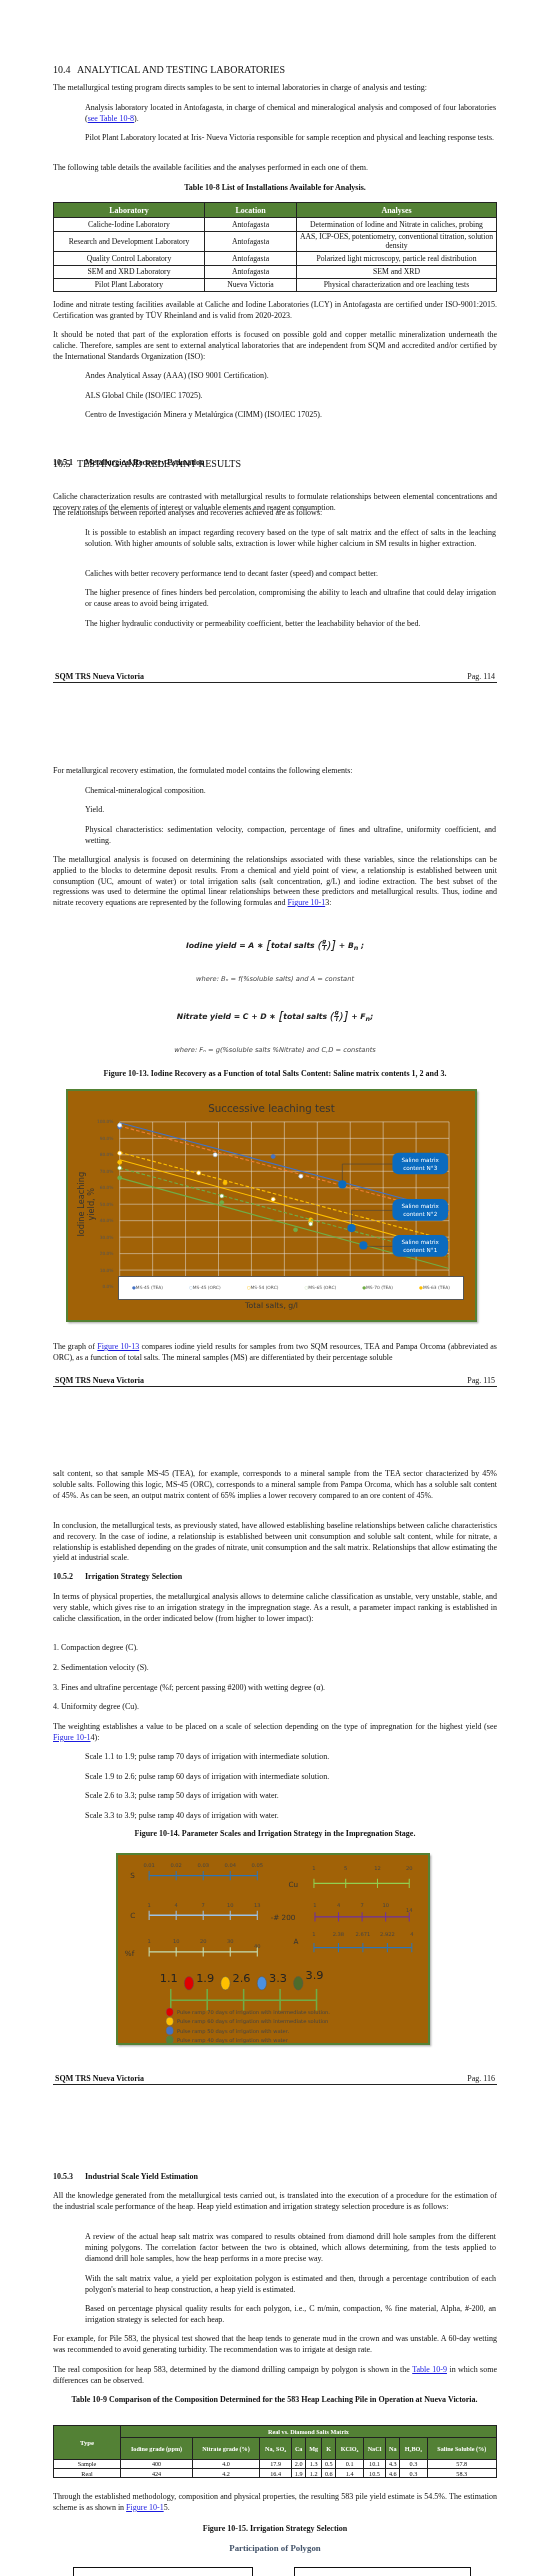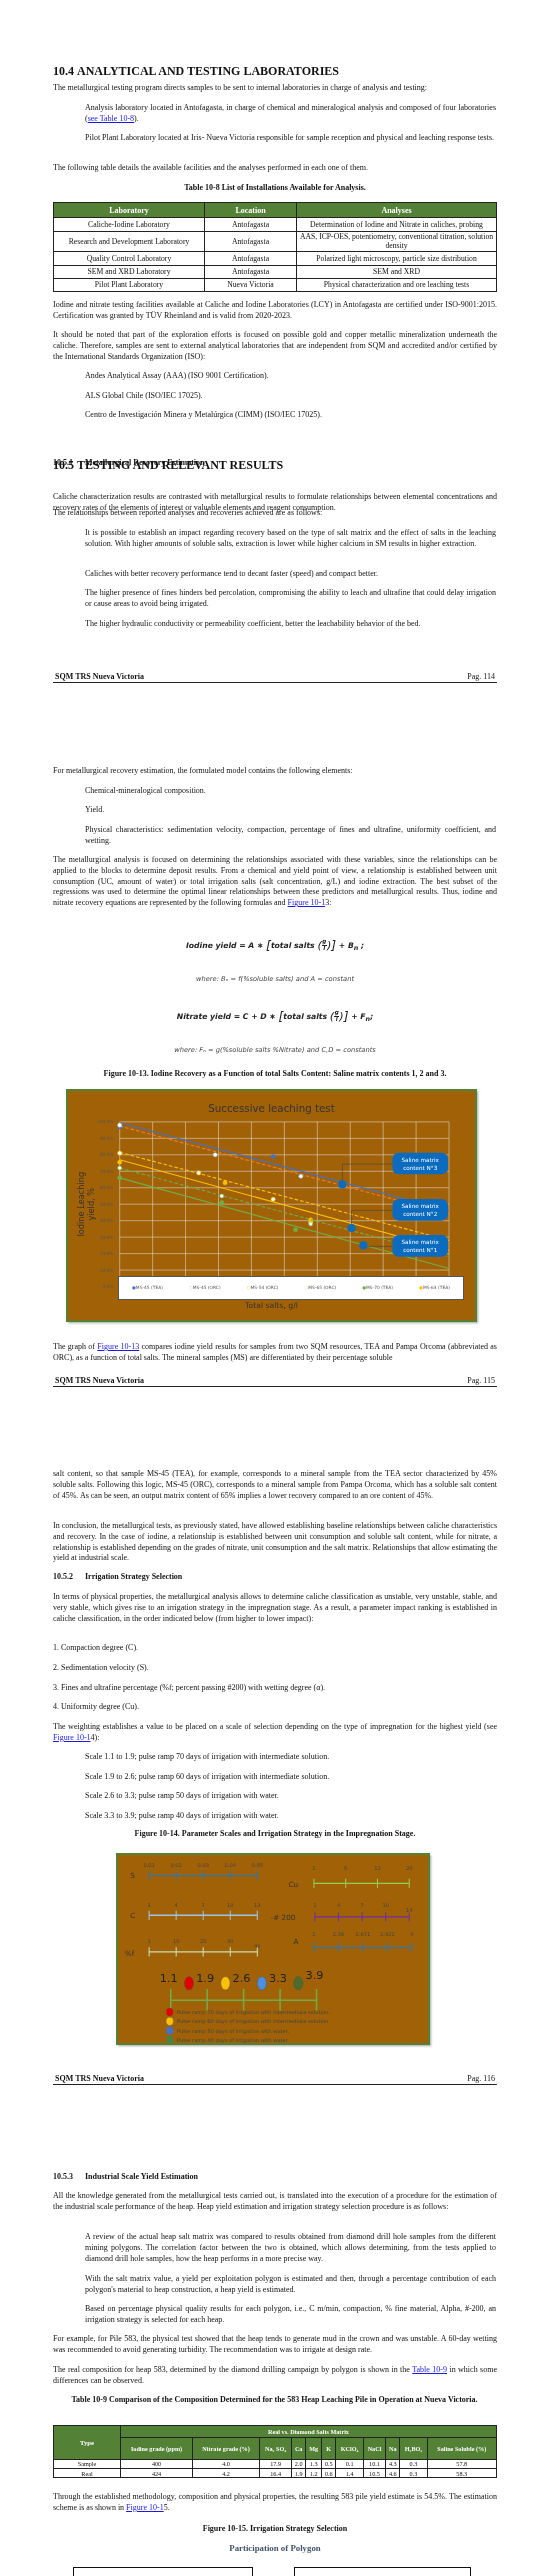--- a/index.html
+++ b/index.html
@@ -2,21 +2,21 @@
 <html style="font-size:8.2px"><head>
 <meta charset="utf-8">
 <style>
   html, body { margin: 0; padding: 0; background: #ffffff; }
   body { width: 544px; height: 2813px; position: relative; overflow: hidden;
          font-family: "Liberation Serif", serif; color: #111; font-size: 8px; }
   .abs { position: absolute; }
   .content { left: 53px; width: 444px; }
   .indent { left: 85px; width: 411px; }
   p { margin: 0; line-height: 10.8px; text-align: justify; }
-  .h2 { font-size: 12px; font-weight: bold; }
+  .h2 { font-size: 10px; }
   .h3 { font-weight: bold; font-size: 8px; }
   .h3 .num { display: inline-block; width: 32px; }
   .h2 .num { display: inline-block; width: 24px; }
   a.link { color: #1a1ae0; text-decoration: underline; }
   .caption { font-weight: bold; text-align: center; left: 53px; width: 444px; font-size: 8px; line-height: 10.8px; }
   
   table { border-collapse: collapse; }
   .lab-table { left: 53px; width: 444px; }
   .lab-table th { background: #538135; color: #fff; font-weight: bold; border: 1px solid #222; height: 12.4px; font-size: 8px; }
   .lab-table td { border: 1px solid #222; text-align: center; font-size: 7.7px; padding: 0.5px 2.1px; line-height: 9.3px; height: 11.3px; }
@@ -68,21 +68,21 @@
         <td>Determination of Iodine and Nitrate in caliches, probing</td>
       </tr>
       <tr>
         <td>Research and Development Laboratory</td>
         <td>Antofagasta</td>
         <td>AAS, ICP-OES, potentiometry, conventional titration, solution density</td>
       </tr>
       <tr>
         <td>Quality Control Laboratory</td>
         <td>Antofagasta</td>
-        <td>Polarized light microscopy, particle size distribution</td>
+        <td>Polarized light microscopy, particle real distribution</td>
       </tr>
       <tr>
         <td>SEM and XRD Laboratory</td>
         <td>Antofagasta</td>
         <td>SEM and XRD</td>
       </tr>
       <tr>
         <td>Pilot Plant Laboratory</td>
         <td>Nueva Victoria</td>
         <td>Physical characterization and ore leaching tests</td>

